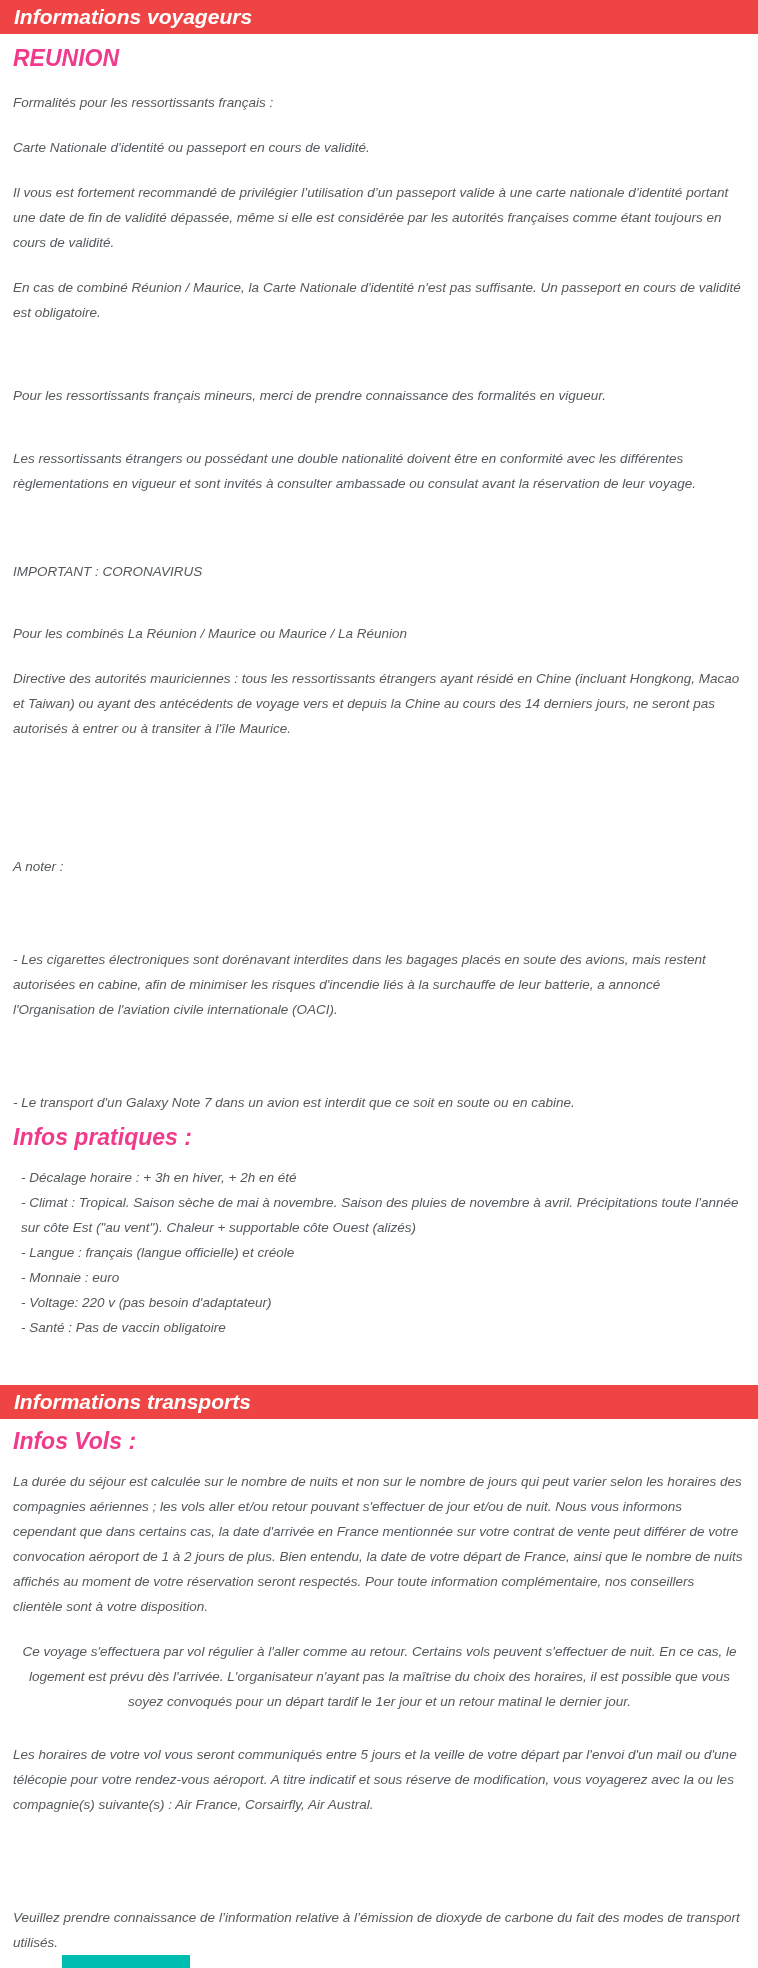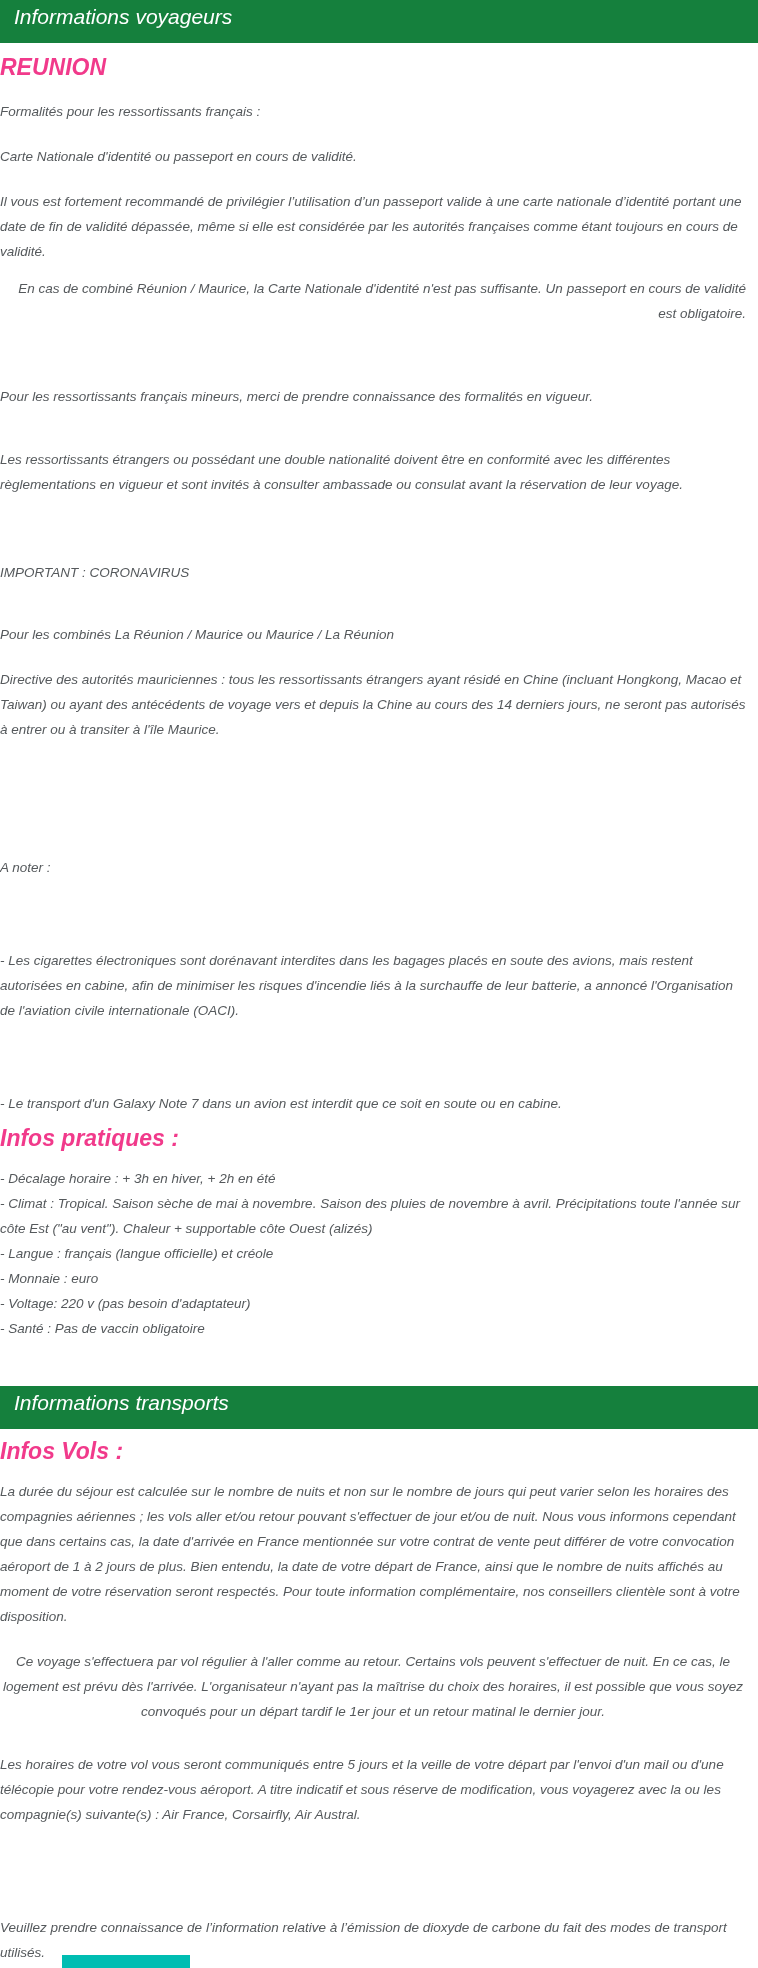--- a/index.html
+++ b/index.html
@@ -6,50 +6,50 @@
   body{
     width:758px;
     min-height:1968px;
     position:relative;
     font-family:"Liberation Sans", sans-serif;
     font-style:italic;
     color:#55595c;
     overflow:hidden;
   }
   .section-bar{
-    background:#15803d;
+    background:#ef4444;
     color:#ffffff;
-    font-weight:normal;
+    font-weight:bold;
     font-style:italic;
     font-size:21px;
     line-height:22px;
-    padding:6px 14px 15px 14px;
+    padding:6px 14px 6px 14px;
   }
   .content{
-    padding:0 12px 0 0;
+    padding:0 12px 0 13px;
   }
   .pink-title{
     color:#f13a8b;
     font-weight:bold;
     font-style:italic;
     font-size:23px;
     line-height:28px;
     margin:10px 0 0 0;
   }
   .pink-title.sub{margin-top:8px;}
   p.body{
     font-size:13.5px;
     line-height:25px;
     margin:18px 0 0 0;
     max-width:748px;
   }
   p.body.bold{font-weight:normal;}
   ul.plain{
     list-style:none;
-    margin:14px 0 0 0;
+    margin:14px 0 0 8px;
     padding:0;
   }
   ul.plain li{
     font-size:13.5px;
     line-height:25px;
     max-width:748px;
   }
   .sp{width:100%;}
   .bottom-bar-fragment{
     position:absolute;
@@ -64,21 +64,21 @@
 <body>
 
 <div class="section-bar">Informations voyageurs</div>
 
 <div class="content">
   <h2 class="pink-title">REUNION</h2>
 
   <p class="body">Formalités pour les ressortissants français :</p>
   <p class="body" style="margin-top:20px;">Carte Nationale d'identité ou passeport en cours de validité.</p>
   <p class="body" style="margin-top:20px;">Il vous est fortement recommandé de privilégier l’utilisation d’un passeport valide à une carte nationale d’identité portant une date de fin de validité dépassée, même si elle est considérée par les autorités françaises comme étant toujours en cours de validité.</p>
-  <p class="body" style="margin-top:12px;text-align:right;">En cas de combiné Réunion / Maurice, la Carte Nationale d'identité n'est pas suffisante. Un passeport en cours de validité est obligatoire.</p>
+  <p class="body" style="margin-top:20px;">En cas de combiné Réunion / Maurice, la Carte Nationale d'identité n'est pas suffisante. Un passeport en cours de validité est obligatoire.</p>
 
   <div class="sp" style="height:40px;"></div>
   <p class="body">Pour les ressortissants français mineurs, merci de prendre connaissance des formalités en vigueur.</p>
 
   <div class="sp" style="height:20px;"></div>
   <p class="body">Les ressortissants étrangers ou possédant une double nationalité doivent être en conformité avec les différentes règlementations en vigueur et sont invités à consulter ambassade ou consulat avant la réservation de leur voyage.</p>
 
   <div class="sp" style="height:45px;"></div>
   <p class="body bold">IMPORTANT : CORONAVIRUS</p>
   <p class="body bold" style="margin-top:37px;">Pour les combinés La Réunion / Maurice ou Maurice / La Réunion</p>

